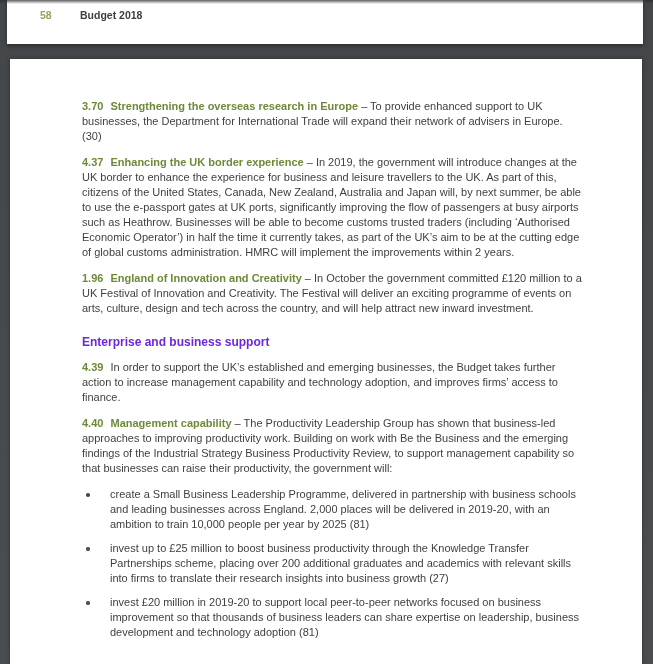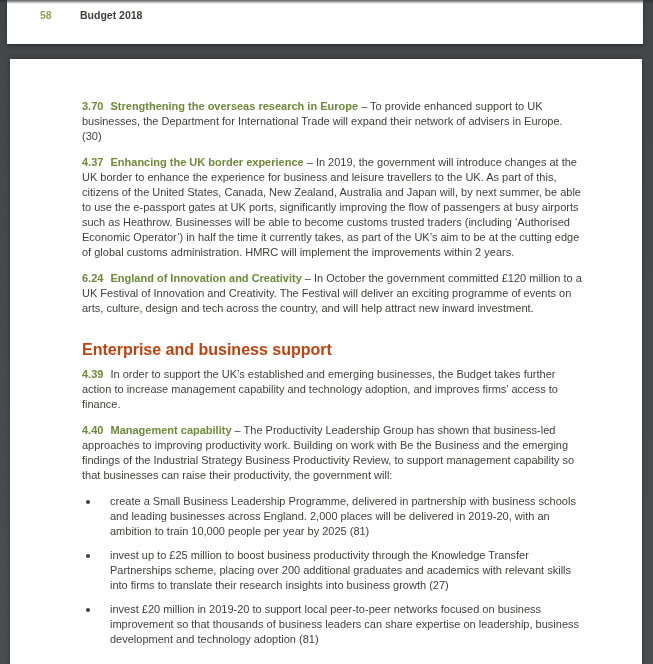--- a/index.html
+++ b/index.html
@@ -72,25 +72,25 @@
   .pnum {
     color: #6d8a38;
     font-weight: bold;
     margin-right: 4px;
   }
   .phead {
     color: #6d8a38;
     font-weight: bold;
   }
   h2.section-heading {
-    color: #c2410c;
-    font-size: 16px;
+    color: #6d28d9;
+    font-size: 12px;
     line-height: 17px;
     font-weight: bold;
-    margin: 25px 0 9px 0;
+    margin: 18px 0 9px 0;
   }
   ul.bullet-list {
     list-style: none;
     margin: 0;
     padding: 0;
   }
   ul.bullet-list li {
     position: relative;
     padding-left: 28px;
     margin-bottom: 9px;
@@ -123,21 +123,21 @@
         <span class="pbody">– To provide enhanced support to UK businesses, the Department for International Trade will expand their network of advisers in Europe. (30)</span>
       </p>
 
       <p class="para">
         <span class="pnum">4.37</span>
         <span class="phead">Enhancing the UK border experience</span>
         <span class="pbody">– In 2019, the government will introduce changes at the UK border to enhance the experience for business and leisure travellers to the UK. As part of this, citizens of the United States, Canada, New Zealand, Australia and Japan will, by next summer, be able to use the e-passport gates at UK ports, significantly improving the flow of passengers at busy airports such as Heathrow. Businesses will be able to become customs trusted traders (including ‘Authorised Economic Operator’) in half the time it currently takes, as part of the UK’s aim to be at the cutting edge of global customs administration. HMRC will implement the improvements within 2 years.</span>
       </p>
 
       <p class="para">
-        <span class="pnum">6.24</span>
+        <span class="pnum">1.96</span>
         <span class="phead">England of Innovation and Creativity</span>
         <span class="pbody">– In October the government committed £120 million to a UK Festival of Innovation and Creativity. The Festival will deliver an exciting programme of events on arts, culture, design and tech across the country, and will help attract new inward investment.</span>
       </p>
 
       <h2 class="section-heading">Enterprise and business support</h2>
 
       <p class="para">
         <span class="pnum">4.39</span>
         <span class="pbody">In order to support the UK’s established and emerging businesses, the Budget takes further action to increase management capability and technology adoption, and improves firms’ access to finance.</span>
       </p>

